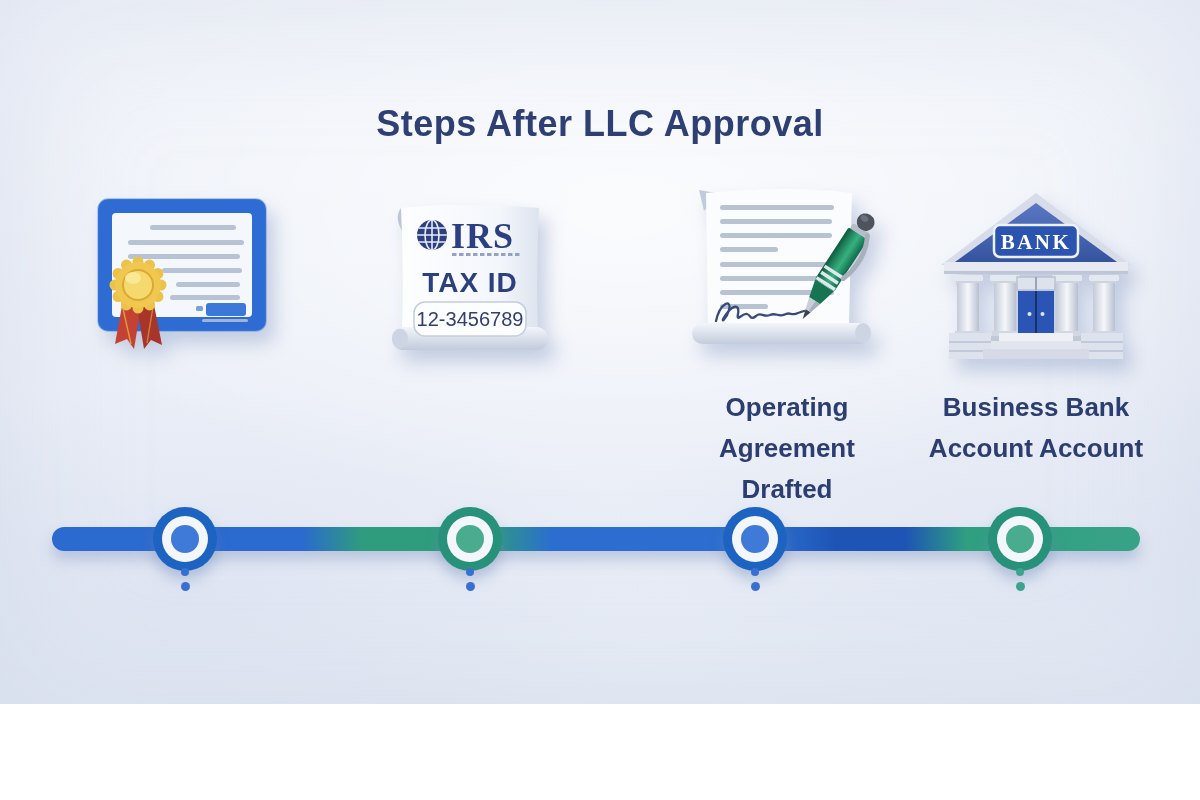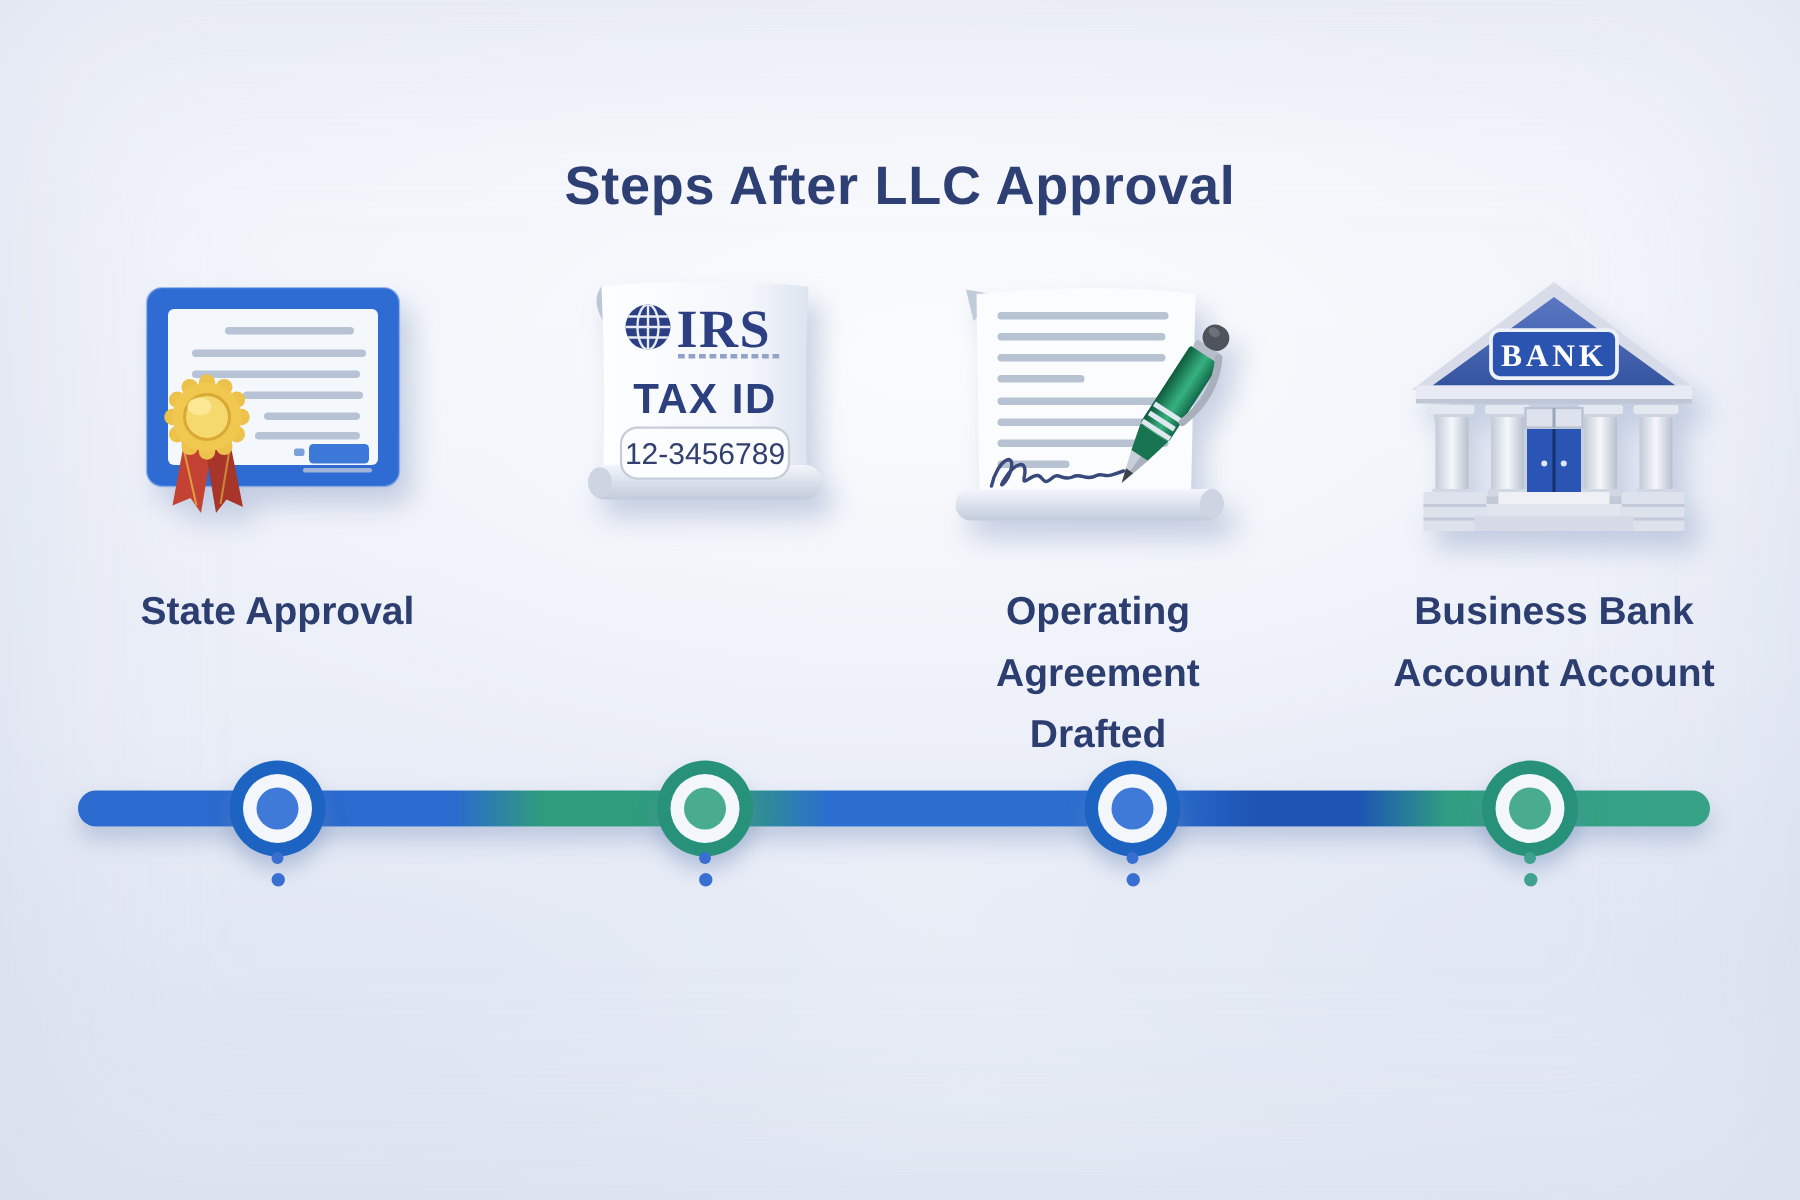--- a/index.html
+++ b/index.html
@@ -1,41 +1,41 @@
 <!DOCTYPE html>
 <html><head>
 <meta charset="utf-8">
 <style>
   html,body{margin:0;padding:0;}
   .page{
     position:relative;
-    width:1200px;height:800px;
+    width:1200px;height:704px;
     overflow:hidden;
     font-family:"Liberation Sans","DejaVu Sans",sans-serif;
     background-color:#edf1f8;
     background-image:
       radial-gradient(ellipse 900px 420px at 52% 30%, rgba(255,255,255,.75), rgba(255,255,255,0) 70%),
       radial-gradient(ellipse 700px 300px at 15% 85%, rgba(205,215,235,.35), rgba(205,215,235,0) 70%),
       radial-gradient(ellipse 700px 300px at 90% 80%, rgba(205,215,235,.30), rgba(205,215,235,0) 70%),
       linear-gradient(180deg,#f1f4fa 0%,#eaeef7 60%,#e7ecf5 100%);
     box-shadow:inset 0 0 140px rgba(185,197,222,.35);
   }
   .title{
     position:absolute;top:103px;left:0;right:0;
     margin:0;text-align:center;
     font-size:36px;font-weight:700;letter-spacing:.5px;
     color:#2e3f73;
   }
   .col{
     position:absolute;top:188px;width:280px;
     text-align:center;
   }
-  .col-1{left:45px}.col-2{left:330px}.col-3{left:592px}.col-4{left:896px}
+  .col-1{left:45px}.col-2{left:330px}.col-3{left:647px}.col-4{left:896px}
   .icon-wrap{
-    height:175px;display:flex;align-items:flex-start;justify-content:center;
+    height:175px;display:flex;align-items:flex-end;justify-content:center;
   }
   .icon-wrap svg{filter:drop-shadow(8px 12px 9px rgba(128,148,190,.40));}
   .step-label{
     margin:24px auto 0 auto;
     font-size:26px;font-weight:700;line-height:1.58;
     color:#2c3d70;
   }
   .col-3 .step-label{max-width:180px;}
   .col-4 .step-label{max-width:252px;}
 
@@ -116,21 +116,20 @@
               <circle cx="50" cy="67" r="5.5"></circle>
             <circle cx="61.5" cy="70.1" r="5.5"></circle>
               <circle cx="69.9" cy="78.5" r="5.5"></circle>
           </g>
           <circle cx="50" cy="90" r="23" fill="#f0c84f"></circle>
           <circle cx="50" cy="90" r="15" fill="#f6d96e" stroke="#d9a936" stroke-width="2"></circle>
           <ellipse cx="45" cy="83" rx="8" ry="6" fill="#fbe998" opacity=".9"></ellipse>
         </g>
       </svg>
     </div>
-    <div class="step-label">State Approval</div>
   </div>
 
   <div class="col col-2">
     <div class="icon-wrap">
       <svg width="165" height="158" viewBox="0 0 165 158">
         <defs>
           <linearGradient id="scrollBody" x1="0" y1="0" x2="1" y2="0">
             <stop offset="0" stop-color="#fdfeff"></stop>
               <stop offset=".72" stop-color="#f3f6fb"></stop>
               <stop offset="1" stop-color="#dde4ef"></stop>

